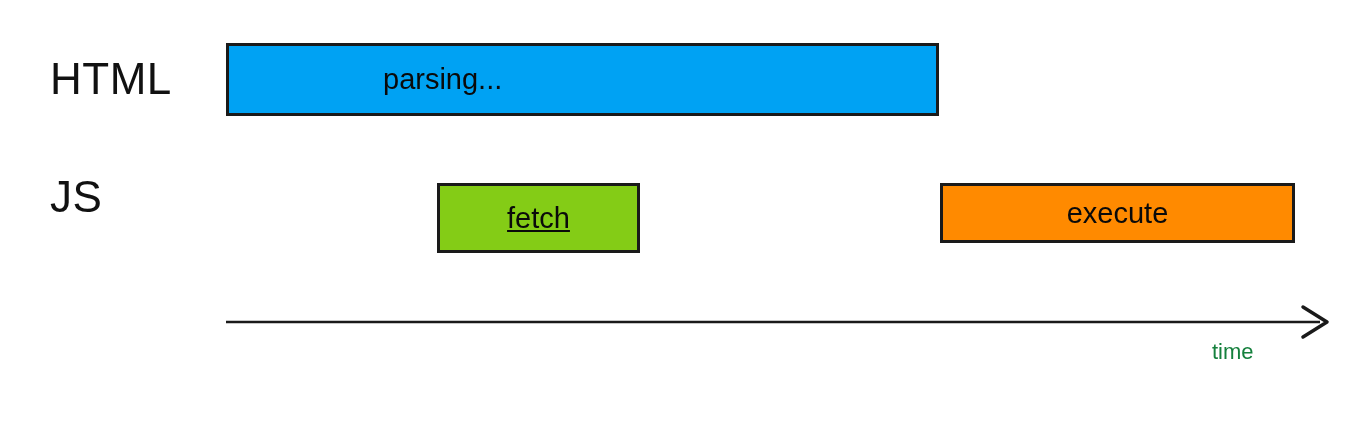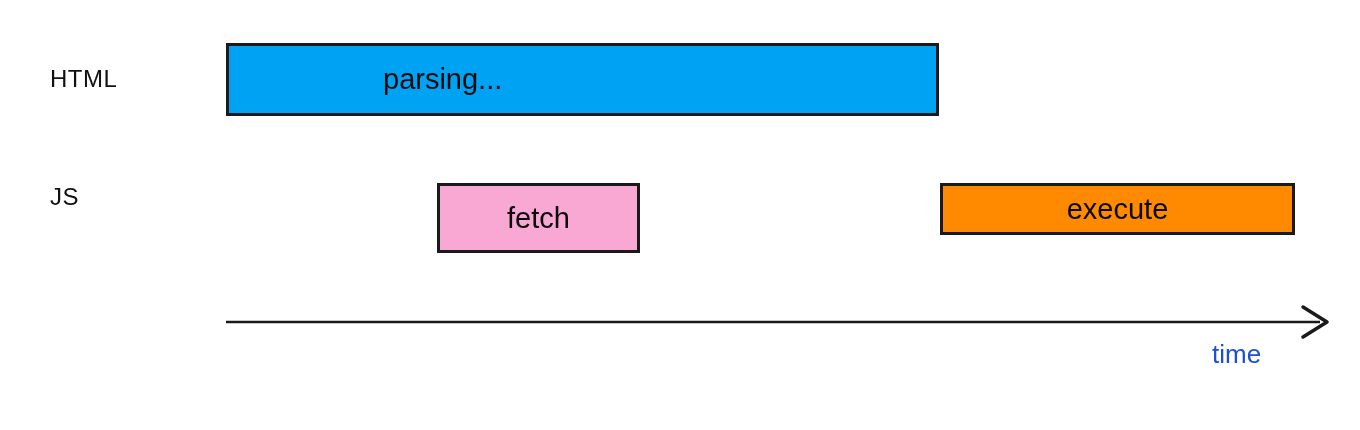--- a/index.html
+++ b/index.html
@@ -11,21 +11,21 @@
   .canvas {
     position: relative;
     width: 1360px;
     height: 430px;
     background: #ffffff;
     overflow: hidden;
     color: #111111;
   }
   .row-label {
     position: absolute;
-    font-size: 24px;
+    font-size: 44px;
     font-weight: 400;
     color: #111111;
     letter-spacing: 0.5px;
     line-height: 36px;
   }
   .row-label-html { left: 50px; top: 61px; }
   .row-label-js   { left: 50px; top: 179px; }
 
   .bar {
     position: absolute;
@@ -43,49 +43,49 @@
     padding-left: 154px;
     padding-right: 26px;
   }
   .bar-fetch {
     left: 437px; top: 183px;
     width: 203px; height: 70px;
     justify-content: center;
   }
   .bar-execute {
     left: 940px; top: 183px;
-    width: 355px; height: 52px;
+    width: 355px; height: 60px;
     justify-content: center;
   }
   .time-axis-svg {
     position: absolute;
     left: 200px; top: 292px;
     width: 1160px; height: 70px;
   }
   .time-label {
     position: absolute;
     left: 1212px; top: 339px;
-    font-size: 26px;
-    color: #1d4ed8;
+    font-size: 22px;
+    color: #15803d;
   }
 </style>
 </head>
 <body>
 
 <div class="canvas">
 
   <div class="row-label row-label-html">HTML</div>
 
   <div class="bar bar-parsing" style="background-color: rgb(0, 162, 243);">
     <span>parsing...</span>
   </div>
 
   <div class="row-label row-label-js">JS</div>
 
-  <div class="bar bar-fetch" style="background-color: #f9a8d4;">
+  <div class="bar bar-fetch" style="background-color: #84cc16; text-decoration: underline;">
     <span>fetch</span>
   </div>
 
   <div class="bar bar-execute" style="background-color: rgb(255, 138, 0);">
     <span>execute</span>
   </div>
 
   <svg class="time-axis-svg" viewBox="0 0 1160 70">
     <line x1="26" y1="30" x2="1120" y2="30" stroke-width="2.5" stroke="#1a1a1a"></line>
     <polyline points="1103,15 1127,30 1103,45" fill="none" stroke-width="3.5" stroke-linecap="round" stroke-linejoin="round" stroke="#1a1a1a"></polyline>

